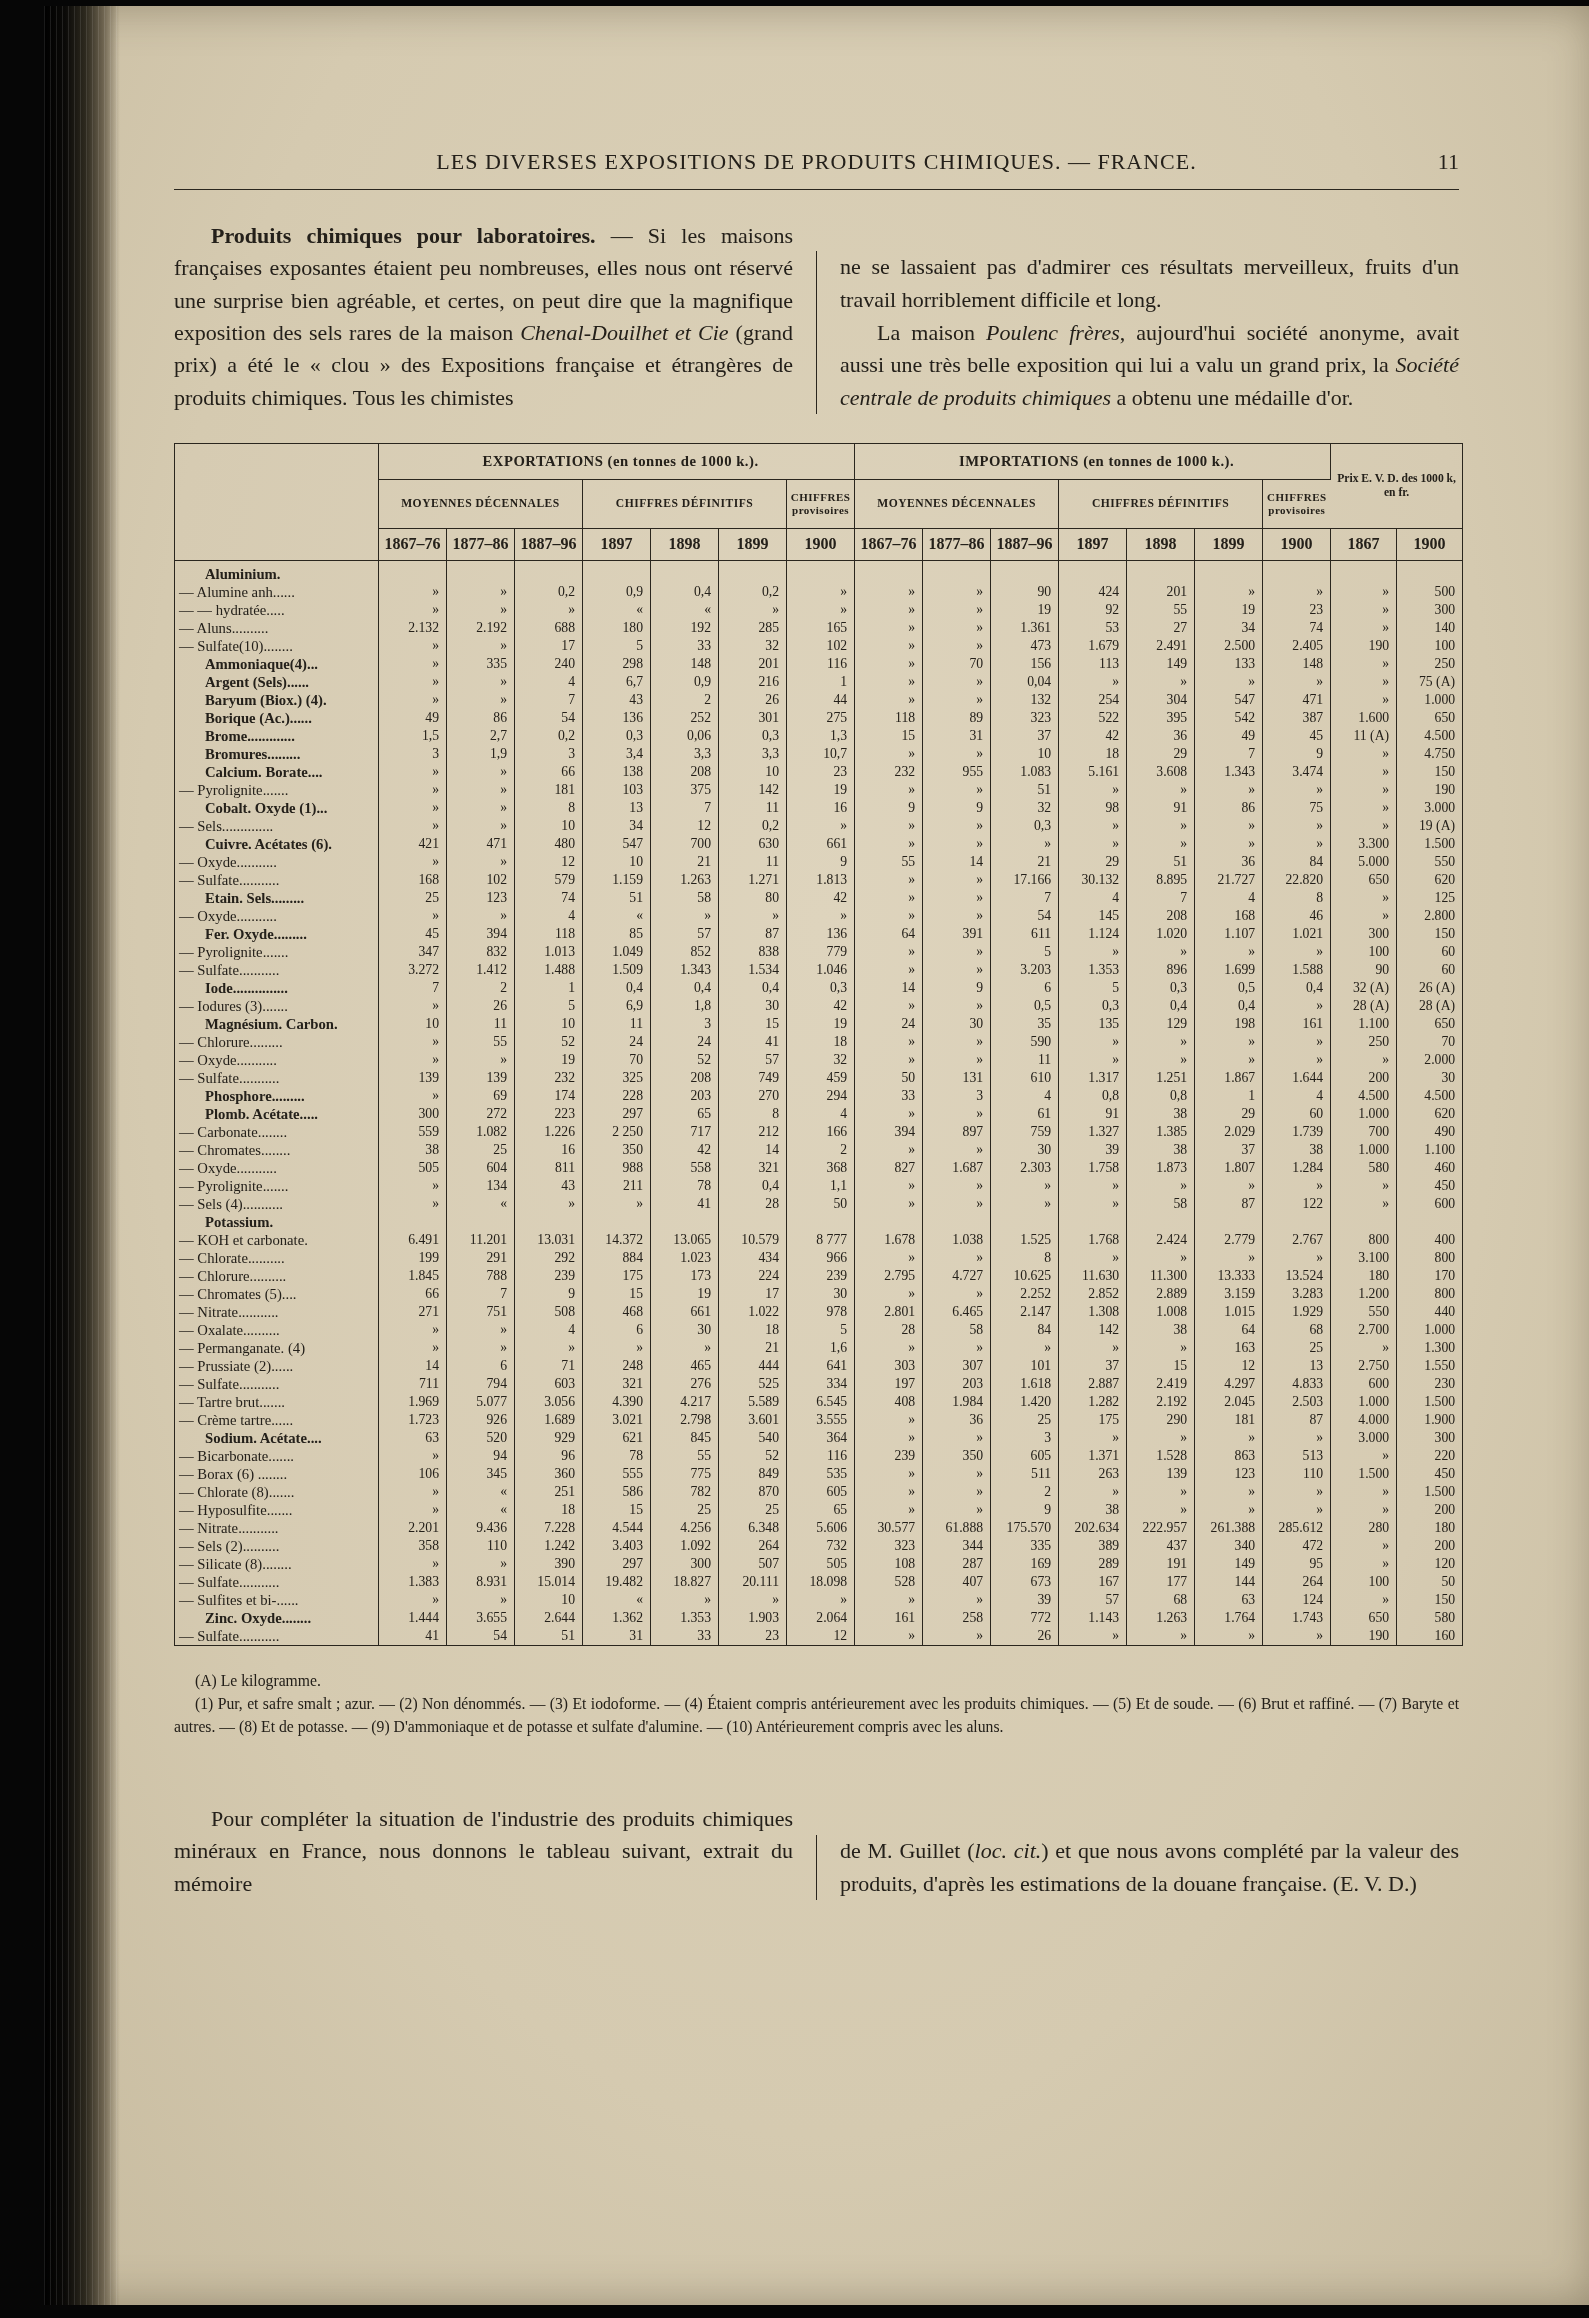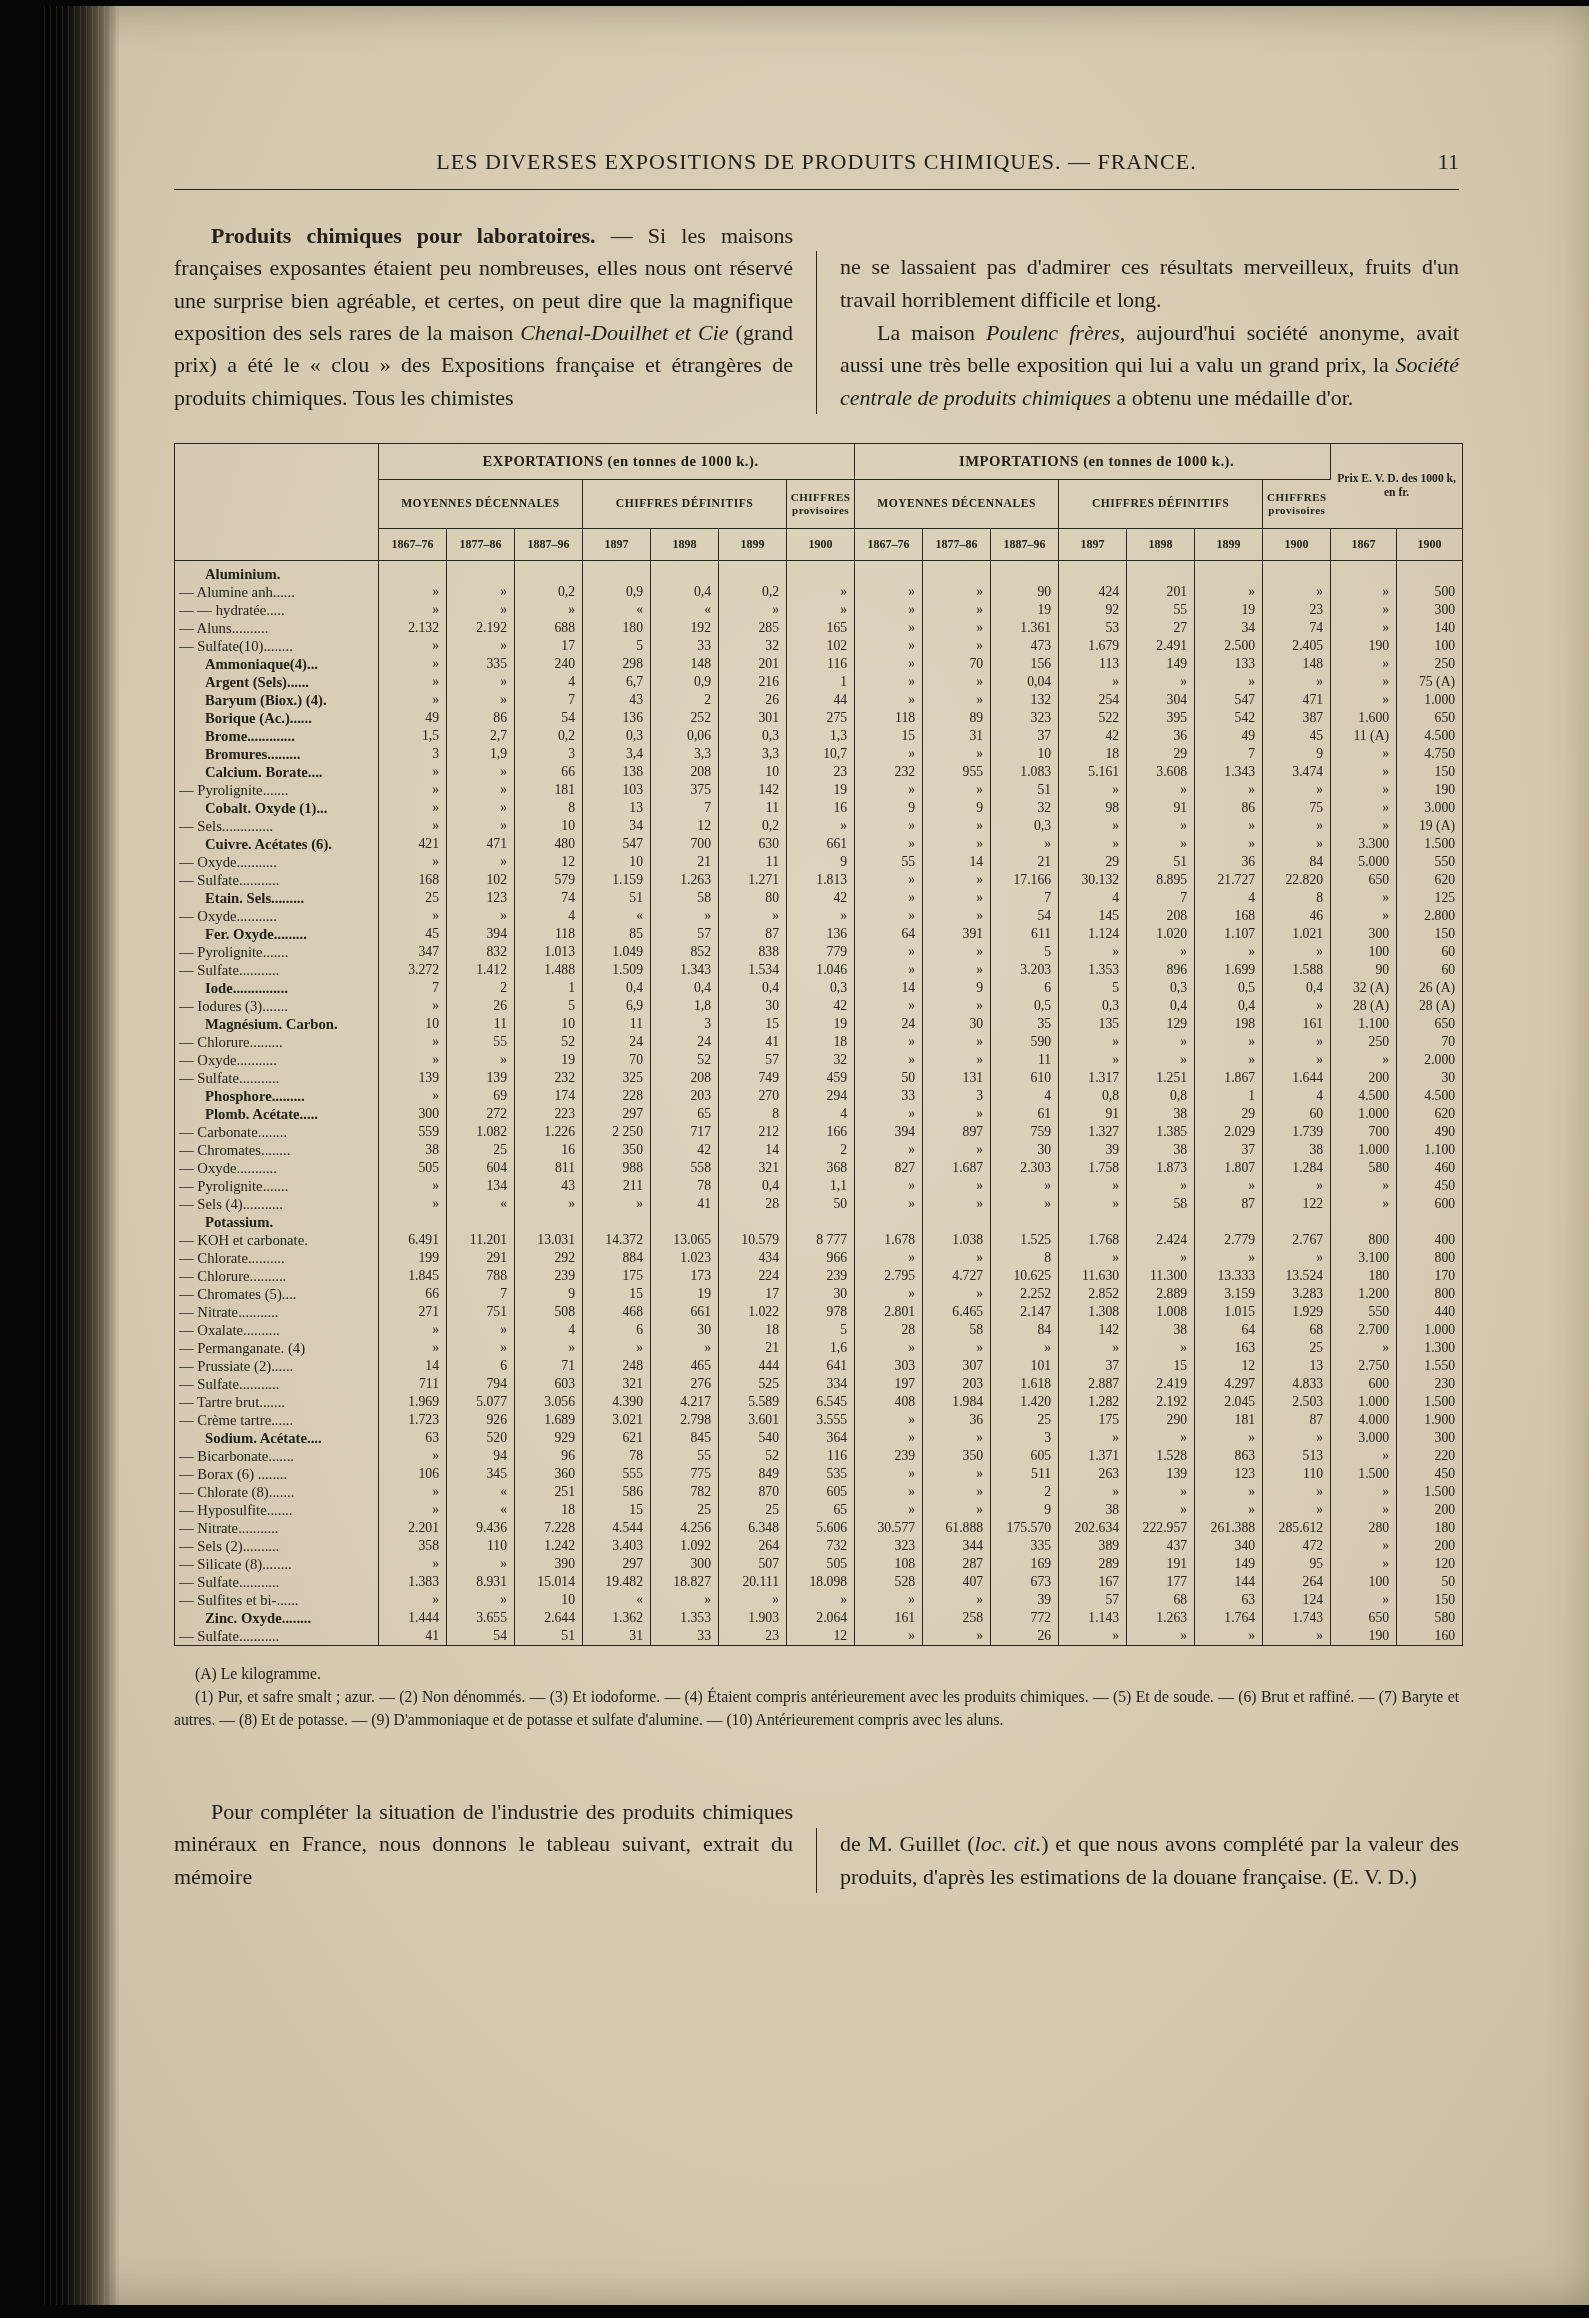--- a/index.html
+++ b/index.html
@@ -32,33 +32,33 @@
   p{margin:0;}
   p.indent{text-indent:37px;}
   p + p{margin-top:1px;}
   .section-title{text-align:center;margin-top:41px;font-size:21px;letter-spacing:1.5px;}
   .tablewrap{margin-top:29px;}
   table{border-collapse:collapse;width:100%;table-layout:fixed;border:1.5px solid #2a261e;background:rgba(255,255,255,0.03);}
   th{font-weight:bold;border-right:0.5px solid #2a261e;border-bottom:1px solid #2a261e;padding:2px 2px;overflow:hidden;}
   .th-top{font-size:14.7px;letter-spacing:0.5px;height:31px;padding-left:10px;}
   .th-mid{font-size:11.6px;height:44px;letter-spacing:0.5px;}
   .th-prov{font-size:11px;line-height:1.15;}
-  .th-yr{font-size:12px;height:27px;border-bottom:1.5px solid #2a261e;text-align:center;}
+  .th-yr{font-size:16px;height:27px;border-bottom:1.5px solid #2a261e;text-align:center;}
   .prixh{font-size:11.6px;line-height:1.2;}
   .lblh{border-bottom:1.5px solid #2a261e;}
   td{
     border-right:0.5px solid #2a261e;font-size:13.7px;line-height:18px;
     white-space:nowrap;overflow:hidden;text-align:right;padding:0 7px 0 0;
   }
   td.lbl{text-align:left;padding:0 2px 0 4px;font-size:14.7px;}
   td.b{font-weight:bold;padding-left:30px;}
   .hv{border-right-width:1.5px;}
   td:last-child,th:last-child{border-right:none;}
   tbody tr:first-child td{padding-top:4px;}
-  .footnotes{margin-top:17px;font-size:15.7px;line-height:1.42;text-align:justify;}
+  .footnotes{margin-top:24px;font-size:15.7px;line-height:1.42;text-align:justify;}
   .footnotes p{text-indent:21px;}
   .closing{margin-top:65px;}
 </style>
 </head>
 <body>
 
 <div class="paper">
   <div class="spine"></div>
   <div class="content">
 

